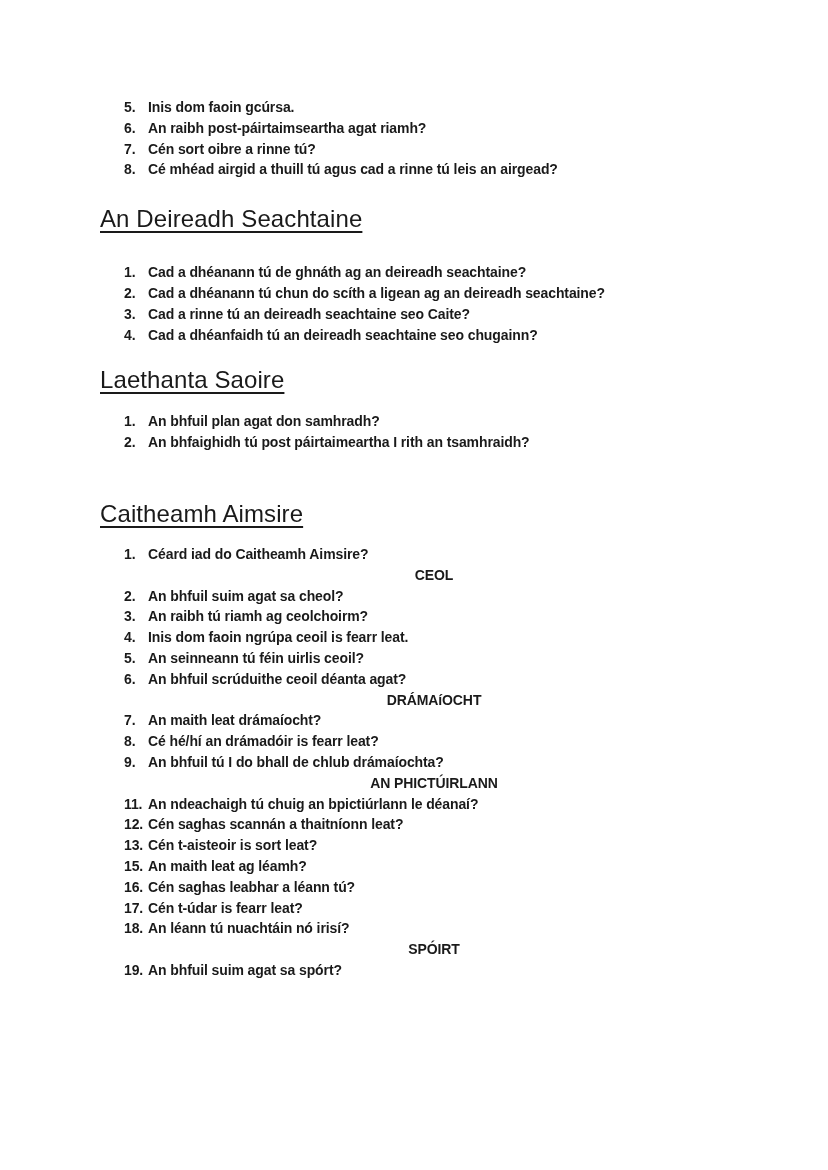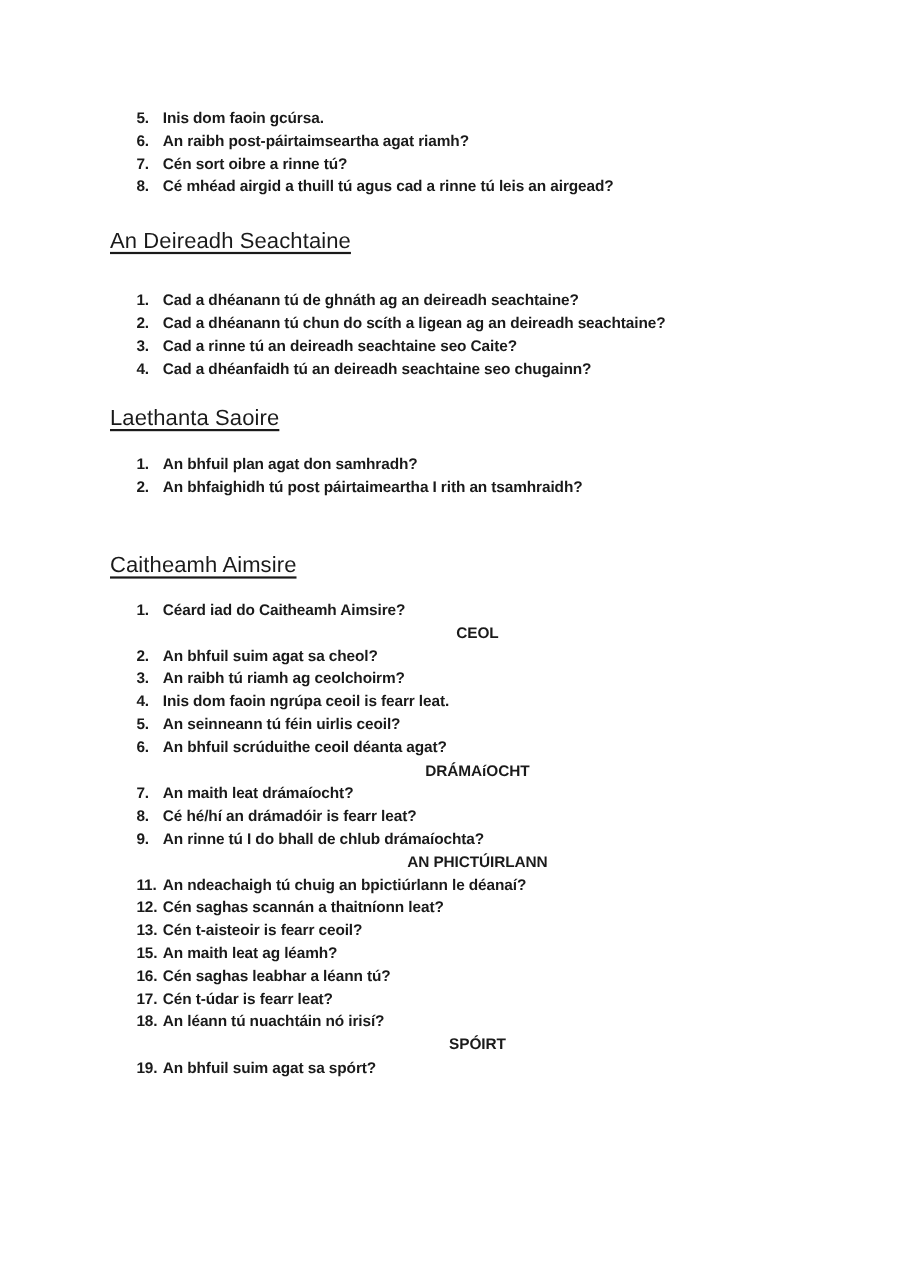--- a/index.html
+++ b/index.html
@@ -35,21 +35,21 @@
   .txt {
     flex: 1 1 auto;
   }
   .cat {
     font-size: 14px;
     font-weight: bold;
     line-height: 20.8px;
     text-align: center;
   }
   .heading {
-    font-size: 20px;
+    font-size: 24px;
     font-weight: 400;
     line-height: 26px;
     letter-spacing: 0.1px;
     text-decoration: underline;
     text-decoration-thickness: 1.5px;
     text-underline-offset: 4px;
     margin: 0;
   }
   .heading.h0 { margin-top: 26px; margin-bottom: 30px; }
   .heading.h1 { margin-top: 22px; margin-bottom: 18px; }
@@ -139,34 +139,34 @@
         <div class="li">
           <span class="num">7.</span>
           <span class="txt">An maith leat drámaíocht?</span>
         </div>
         <div class="li">
           <span class="num">8.</span>
           <span class="txt">Cé hé/hí an drámadóir is fearr leat?</span>
         </div>
         <div class="li">
           <span class="num">9.</span>
-          <span class="txt">An rinne tú I do bhall de chlub drámaíochta?</span>
+          <span class="txt">An bhfuil tú I do bhall de chlub drámaíochta?</span>
         </div>
         <div class="cat">AN PHICTÚIRLANN</div>
         <div class="li">
           <span class="num">11.</span>
           <span class="txt">An ndeachaigh tú chuig an bpictiúrlann le déanaí?</span>
         </div>
         <div class="li">
           <span class="num">12.</span>
           <span class="txt">Cén saghas scannán a thaitníonn leat?</span>
         </div>
         <div class="li">
           <span class="num">13.</span>
-          <span class="txt">Cén t-aisteoir is fearr ceoil?</span>
+          <span class="txt">Cén t-aisteoir is sort leat?</span>
         </div>
         <div class="li">
           <span class="num">15.</span>
           <span class="txt">An maith leat ag léamh?</span>
         </div>
         <div class="li">
           <span class="num">16.</span>
           <span class="txt">Cén saghas leabhar a léann tú?</span>
         </div>
         <div class="li">

